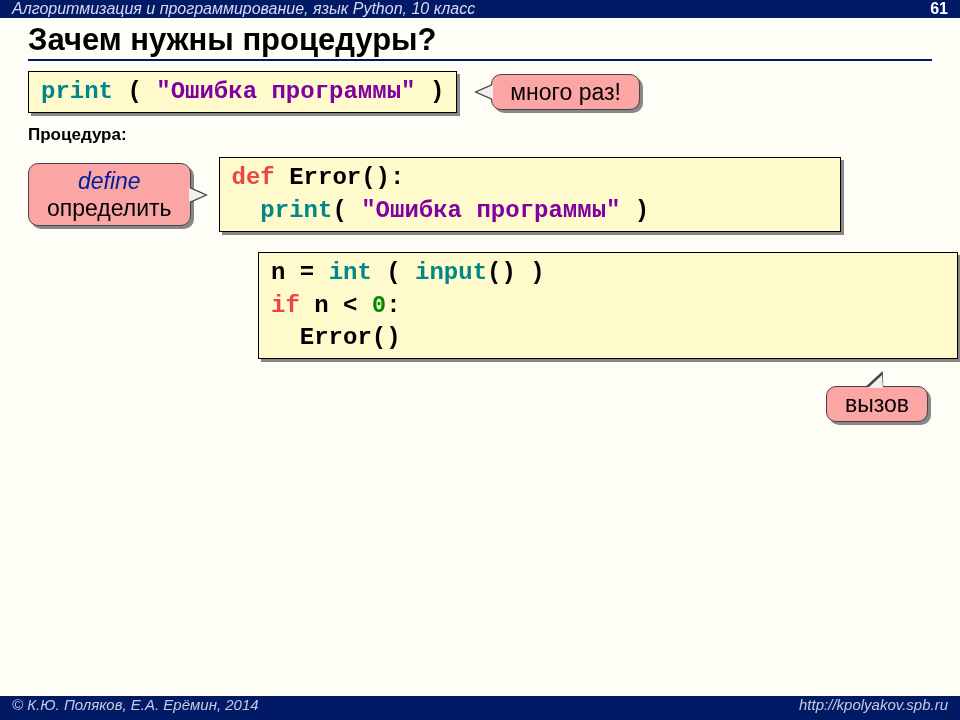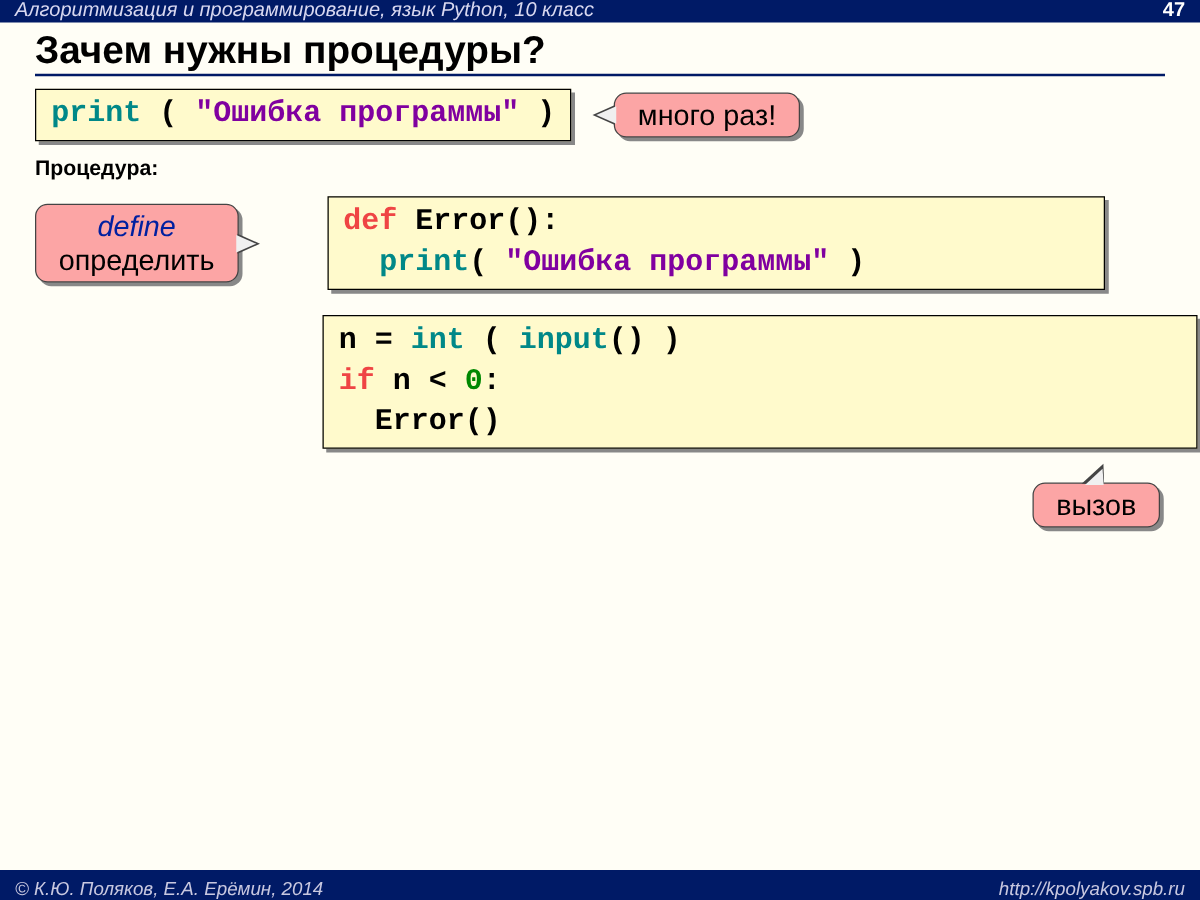--- a/index.html
+++ b/index.html
@@ -103,21 +103,21 @@
   .tail-up-right::after {
     content: "";
     position: absolute;
     right: 41px; top: -12px;
     border-style: solid;
     border-width: 0 7px 13px 8px;
     border-color: transparent transparent #f0f0f0 transparent;
     transform: skewX(-25deg);
   }
   .sub { font-size: 17px; font-weight: bold; margin: 6px 0 12px 0; }
-  .row2 { display: flex; gap: 71px; align-items: flex-start; margin-bottom: 20px; }
+  .row2 { display: flex; gap: 28px; align-items: flex-start; margin-bottom: 20px; }
   .row3 { margin-left: 230px; position: relative; width: 700px; }
   .callout.bottom {
     position: absolute;
     right: 30px;
     bottom: -63px;
     z-index: 5;
   }
   .kw-navy { color: #ef4444; }
   .kw-teal { color: #008888; }
   .str-purple { color: #8000a0; }
@@ -126,31 +126,31 @@
   .bottom-bar {
     position: absolute;
     left: 0; bottom: 0;
     width: 100%;
     height: 24px;
     background: #001a66;
     color: #c8c8e0;
     font-style: italic;
     font-size: 15px;
     display: flex;
-    align-items: flex-end;
+    align-items: flex-start;
     justify-content: space-between;
     padding: 0 12px;
   }
 </style>
 </head>
 <body>
 
 <div class="top-bar">
   <span>Алгоритмизация и программирование, язык Python, 10 класс</span>
-  <span class="page-num">47</span>
+  <span class="page-num">61</span>
 </div>
 
 <div class="content">
   <div class="title">Зачем нужны процедуры?</div>
 
   <div class="row1">
     <div class="code-box"><span class="kw-teal">print</span><span> ( </span><span class="str-purple">"Ошибка программы"</span><span> )</span></div>
     <div class="callout tail-left">
       <span>много раз!</span>
     </div>

